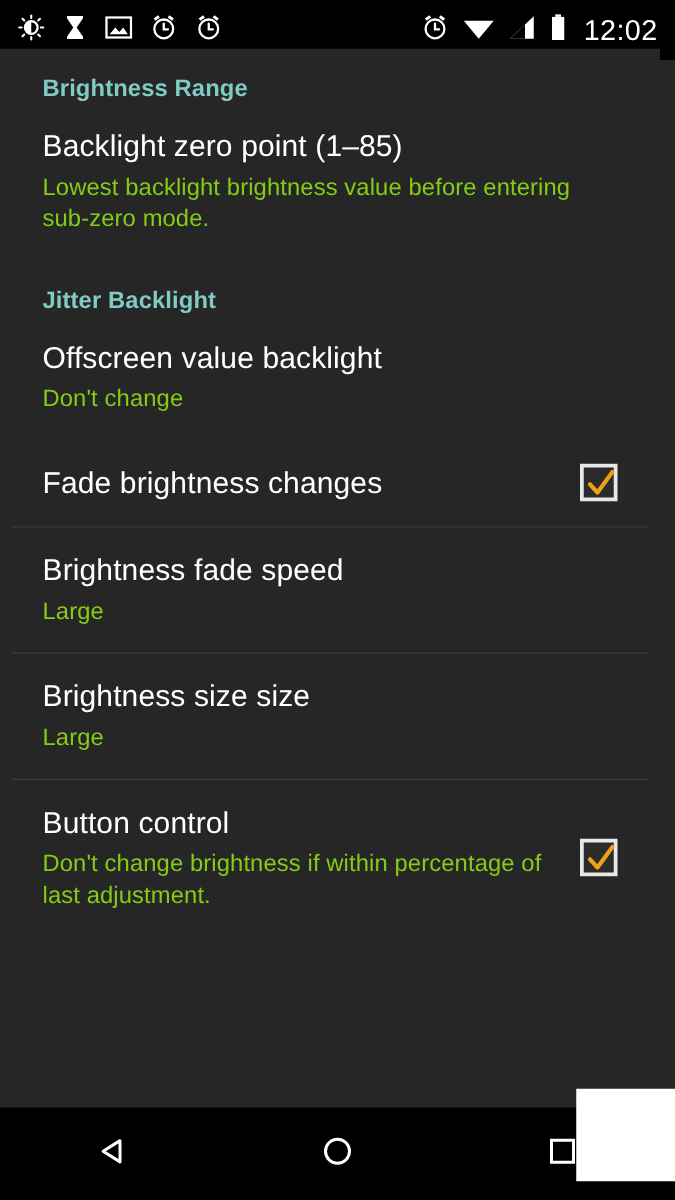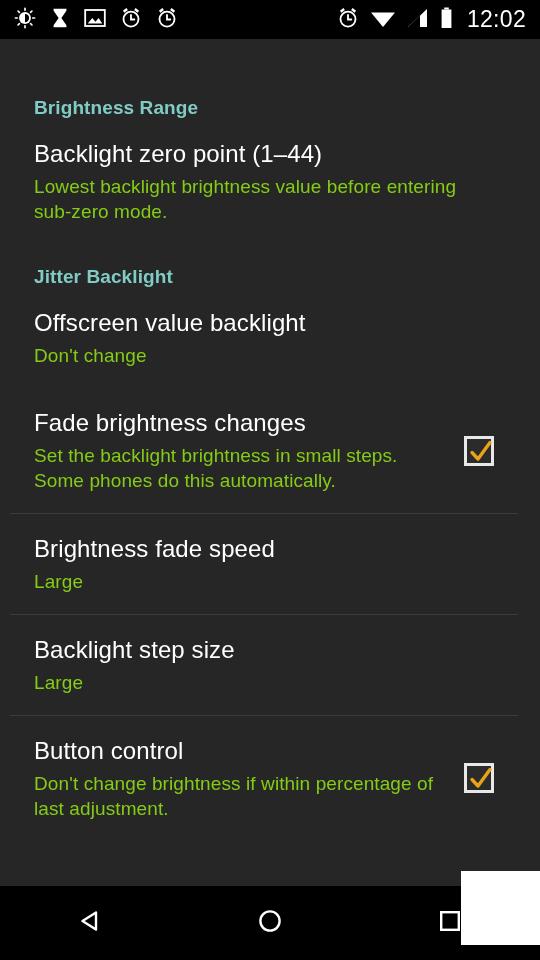--- a/index.html
+++ b/index.html
@@ -6,36 +6,36 @@
   html, body {
     width:540px; height:960px;
     background:#262626;
     font-family:"Liberation Sans", sans-serif;
     overflow:hidden;
   }
   #screen { position:relative; width:540px; height:960px; background:#262626; overflow:hidden; }
 
   
   #statusbar {
-    position:absolute; top:0; left:0; width:540px; height:39px;
+    position:absolute; top:0; left:0; width:540px; height:48px;
     background:#000; display:flex; align-items:center;
     padding:0 14px 0 14px;
   }
   .sb-left { display:flex; align-items:center; gap:14px; }
   .sb-right { display:flex; align-items:center; gap:11px; margin-left:auto; }
   .sb-ico { display:block; }
   .sb-clock {
     color:#fff; font-size:23px; font-weight:400; letter-spacing:.3px;
     line-height:1; margin-left:3px;
   }
 
   
   #content {
     position:absolute; top:39px; left:0; width:528px; height:847px;
-    background:#262626; overflow:hidden;margin-top:36px;
+    background:#262626; overflow:hidden;
   }
   .sec-head {
     color:#80cbc4; font-size:19px; font-weight:bold;
     padding:22px 0 0 34px; letter-spacing:.1px;
   }
   .row { position:relative; padding:22px 34px 20px 34px; }
   .row.with-check { padding-right:76px; }
   .row-title {
     color:#ffffff; font-size:24px; font-weight:400;
     line-height:1.12; letter-spacing:.1px;
@@ -146,56 +146,55 @@
       </span>
       <span class="sb-clock">12:02</span>
     </div>
   </div>
 
   <div id="content">
 
     <div>
       <div class="sec-head">Brightness Range</div>
       <div class="row">
-        <div class="row-title">Backlight zero point (1–44)</div>
+        <div class="row-title">Backlight zero point (1–85)</div>
         <div class="row-sub">Lowest backlight brightness value before entering sub-zero mode.</div>
       </div>
     </div>
 
     <div>
       <div class="sec-head">Jitter Backlight</div>
       <div class="row">
         <div class="row-title">Offscreen value backlight</div>
         <div class="row-sub">Don't change</div>
       </div>
     </div>
 
     <div>
 
       <div class="row with-check">
         <div class="row-title">Fade brightness changes</div>
-        <div class="row-sub">Set the backlight brightness in small steps. Some phones do this automatically.</div>
         <span class="checkbox">
           <svg width="30" height="30" viewBox="0 0 30 30">
             <path d="M6 15.5 L12 22 L24 5.5" fill="none" stroke="#e8a317" stroke-width="3.4" stroke-linecap="round" stroke-linejoin="round"></path>
           </svg>
         </span>
       </div>
 
       <div class="divider"></div>
 
       <div class="row">
         <div class="row-title">Brightness fade speed</div>
         <div class="row-sub">Large</div>
       </div>
 
       <div class="divider"></div>
 
       <div class="row">
-        <div class="row-title">Backlight step size</div>
+        <div class="row-title">Brightness size size</div>
         <div class="row-sub">Large</div>
       </div>
 
       <div class="divider"></div>
 
       <div class="row with-check">
         <div class="row-title">Button control</div>
         <div class="row-sub">Don't change brightness if within percentage of last adjustment.</div>
         <span class="checkbox">
           <svg width="30" height="30" viewBox="0 0 30 30">

